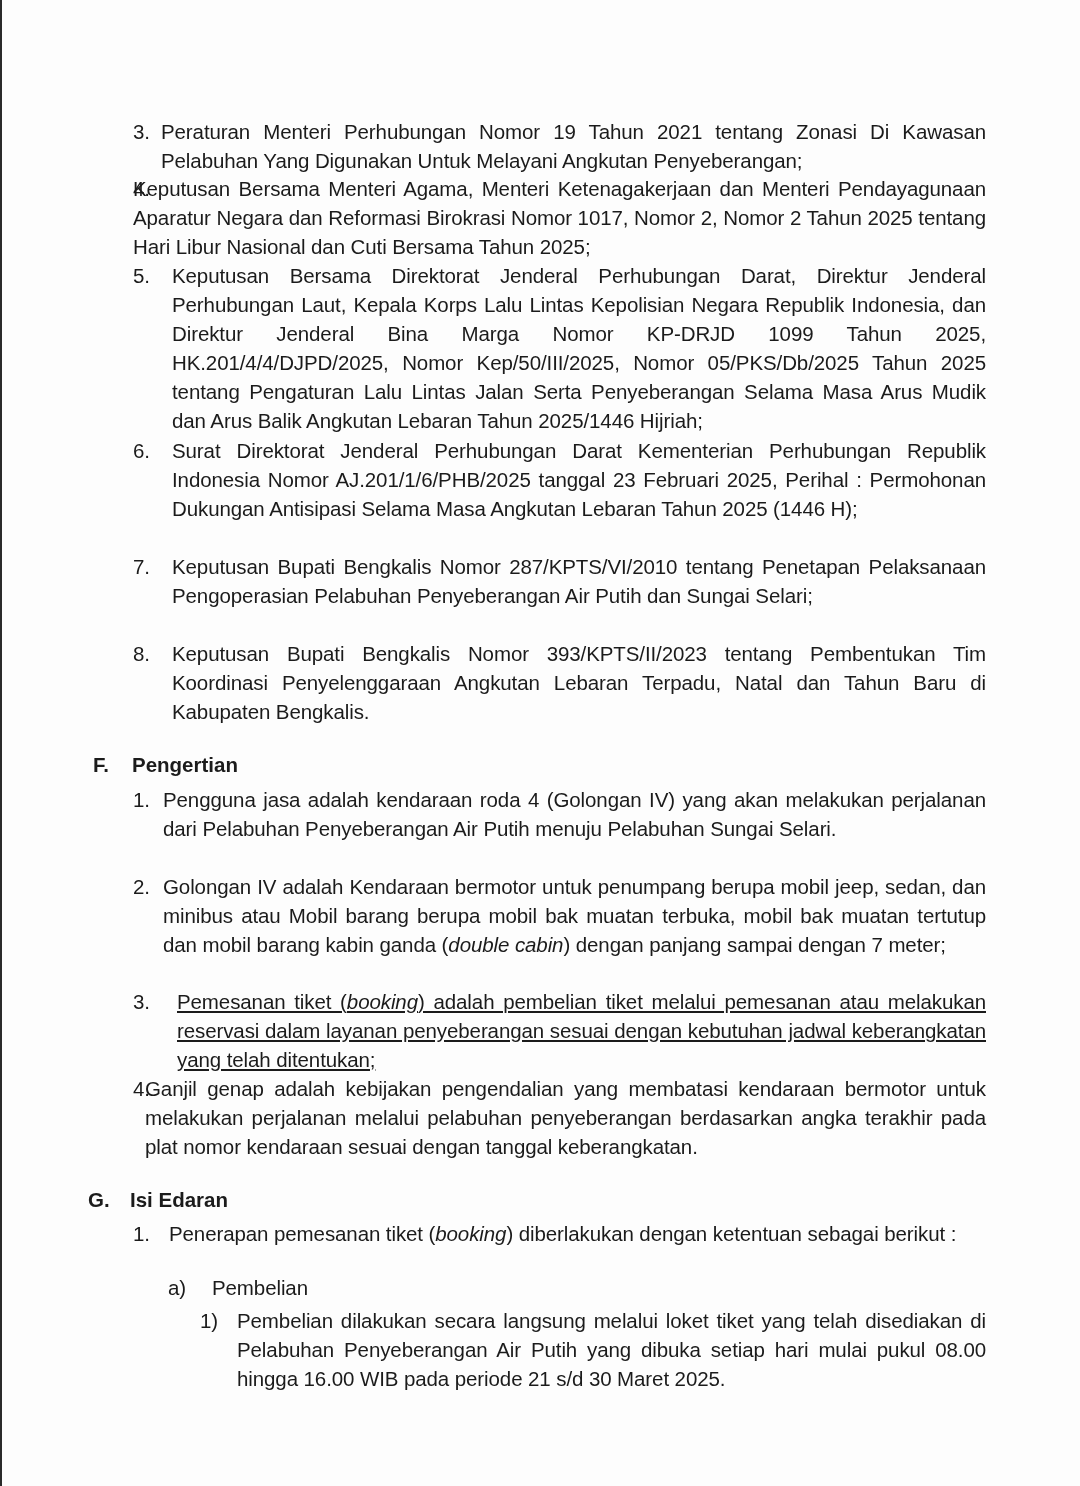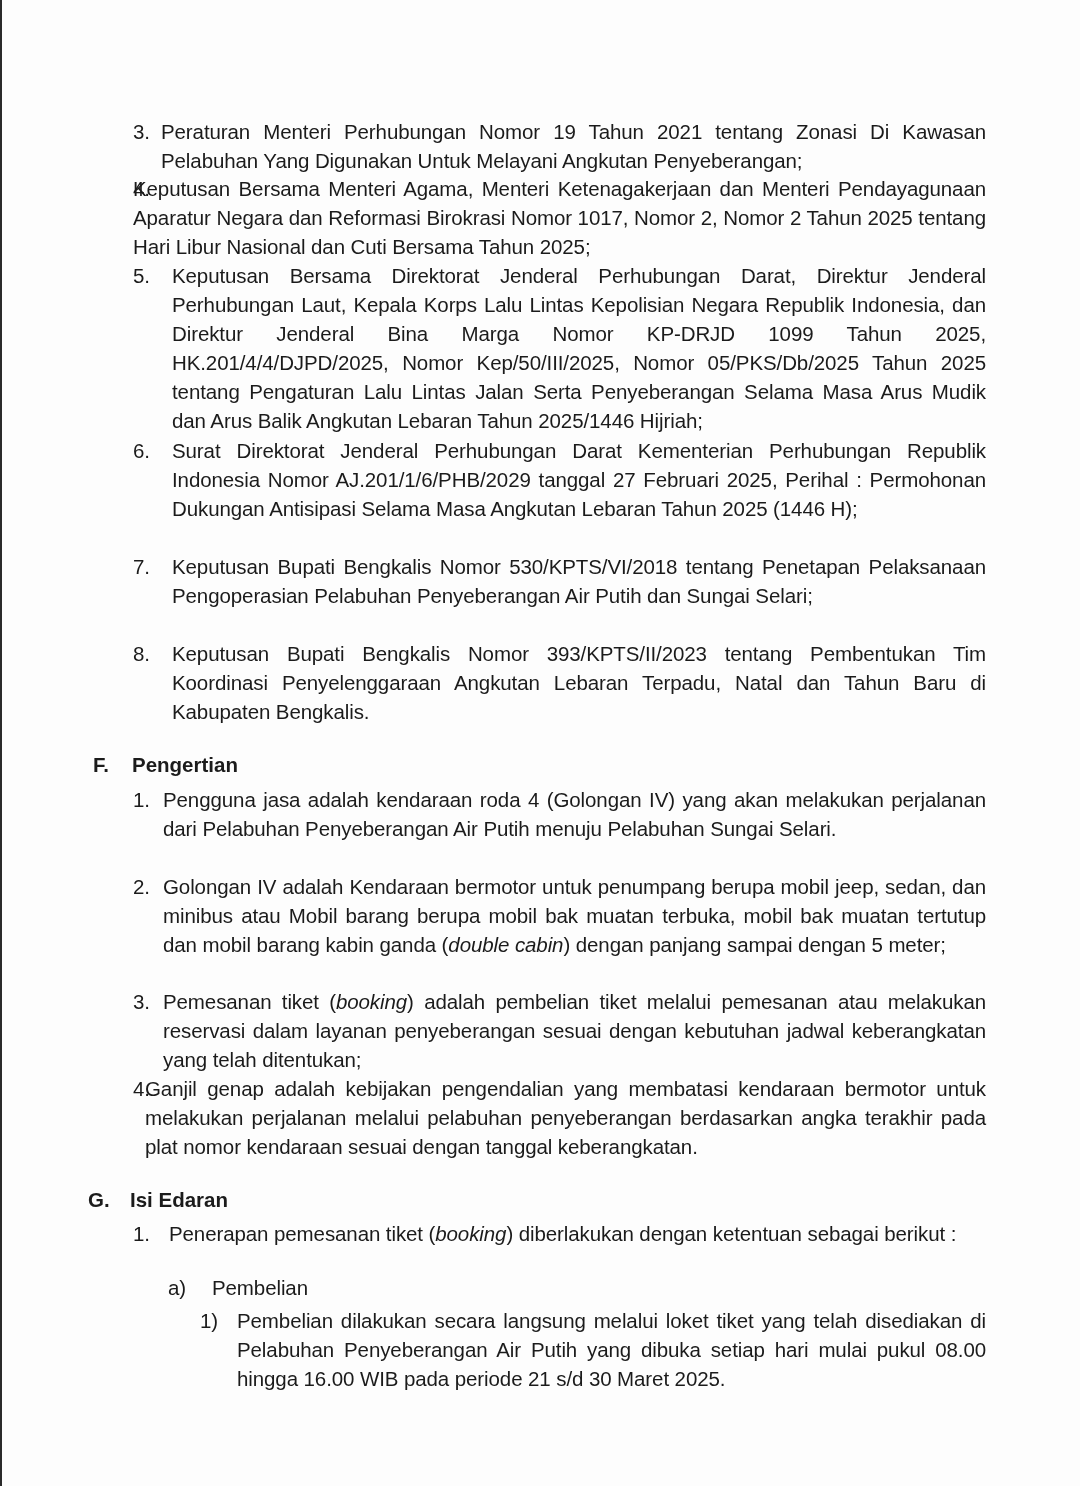--- a/index.html
+++ b/index.html
@@ -79,51 +79,51 @@
     <span class="text" style="">Keputusan Bersama Menteri Agama, Menteri Ketenagakerjaan dan Menteri Pendayagunaan Aparatur Negara dan Reformasi Birokrasi Nomor 1017, Nomor 2, Nomor 2 Tahun 2025 tentang Hari Libur Nasional dan Cuti Bersama Tahun 2025;</span>
   </div>
 
   <div class="item" style="left:133px; top:261px; width:853px;">
     <span class="num" style="left:0;">5.</span>
     <span class="text" style="margin-left:39px;">Keputusan Bersama Direktorat Jenderal Perhubungan Darat, Direktur Jenderal Perhubungan Laut, Kepala Korps Lalu Lintas Kepolisian Negara Republik Indonesia, dan Direktur Jenderal Bina Marga Nomor KP-DRJD 1099 Tahun 2025, HK.201/4/4/DJPD/2025, Nomor Kep/50/III/2025, Nomor 05/PKS/Db/2025 Tahun 2025 tentang Pengaturan Lalu Lintas Jalan Serta Penyeberangan Selama Masa Arus Mudik dan Arus Balik Angkutan Lebaran Tahun 2025/1446 Hijriah;</span>
   </div>
 
   <div class="item" style="left:133px; top:436px; width:853px;">
     <span class="num" style="left:0;">6.</span>
-    <span class="text" style="margin-left:39px;">Surat Direktorat Jenderal Perhubungan Darat Kementerian Perhubungan Republik Indonesia Nomor AJ.201/1/6/PHB/2029 tanggal 27 Februari 2025, Perihal : Permohonan Dukungan Antisipasi Selama Masa Angkutan Lebaran Tahun 2025 (1446 H);</span>
+    <span class="text" style="margin-left:39px;">Surat Direktorat Jenderal Perhubungan Darat Kementerian Perhubungan Republik Indonesia Nomor AJ.201/1/6/PHB/2025 tanggal 23 Februari 2025, Perihal : Permohonan Dukungan Antisipasi Selama Masa Angkutan Lebaran Tahun 2025 (1446 H);</span>
   </div>
 
   <div class="item" style="left:133px; top:552px; width:853px;">
     <span class="num" style="left:0;">7.</span>
-    <span class="text" style="margin-left:39px;">Keputusan Bupati Bengkalis Nomor 530/KPTS/VI/2018 tentang Penetapan Pelaksanaan Pengoperasian Pelabuhan Penyeberangan Air Putih dan Sungai Selari;</span>
+    <span class="text" style="margin-left:39px;">Keputusan Bupati Bengkalis Nomor 287/KPTS/VI/2010 tentang Penetapan Pelaksanaan Pengoperasian Pelabuhan Penyeberangan Air Putih dan Sungai Selari;</span>
   </div>
 
   <div class="item" style="left:133px; top:639px; width:853px;">
     <span class="num" style="left:0;">8.</span>
     <span class="text" style="margin-left:39px;">Keputusan Bupati Bengkalis Nomor 393/KPTS/II/2023 tentang Pembentukan Tim Koordinasi Penyelenggaraan Angkutan Lebaran Terpadu, Natal dan Tahun Baru di Kabupaten Bengkalis.</span>
   </div>
 
   <div class="heading" style="left:93px; top:750px; width:400px; height:29px;">
     <span class="hl">F.</span>
     <span class="ht" style="left:39px;">Pengertian</span>
   </div>
 
   <div class="item" style="left:133px; top:785px; width:853px;">
     <span class="num" style="left:0;">1.</span>
     <span class="text" style="margin-left:30px;">Pengguna jasa adalah kendaraan roda 4 (Golongan IV) yang akan melakukan perjalanan dari Pelabuhan Penyeberangan Air Putih menuju Pelabuhan Sungai Selari.</span>
   </div>
 
   <div class="item" style="left:133px; top:872px; width:853px;">
     <span class="num" style="left:0;">2.</span>
-    <span class="text" style="margin-left:30px;"><span>Golongan IV adalah Kendaraan bermotor untuk penumpang berupa mobil jeep, sedan, dan minibus atau Mobil barang berupa mobil bak muatan terbuka, mobil bak muatan tertutup dan mobil barang kabin ganda (</span><i>double cabin</i><span>) dengan panjang sampai dengan 5 meter;</span></span>
+    <span class="text" style="margin-left:30px;"><span>Golongan IV adalah Kendaraan bermotor untuk penumpang berupa mobil jeep, sedan, dan minibus atau Mobil barang berupa mobil bak muatan terbuka, mobil bak muatan tertutup dan mobil barang kabin ganda (</span><i>double cabin</i><span>) dengan panjang sampai dengan 7 meter;</span></span>
   </div>
 
   <div class="item" style="left:133px; top:987px; width:853px;">
     <span class="num" style="left:0;">3.</span>
-    <span class="text" style="margin-left:30px;"><span>Pemesanan tiket (</span><i>booking</i><span>) adalah pembelian tiket melalui pemesanan atau melakukan reservasi dalam layanan penyeberangan sesuai dengan kebutuhan jadwal keberangkatan yang telah ditentukan;</span></span>
+    <span class="text" style="margin-left:44px;text-decoration:underline;"><span>Pemesanan tiket (</span><i>booking</i><span>) adalah pembelian tiket melalui pemesanan atau melakukan reservasi dalam layanan penyeberangan sesuai dengan kebutuhan jadwal keberangkatan yang telah ditentukan;</span></span>
   </div>
 
   <div class="item" style="left:133px; top:1074px; width:853px;">
     <span class="num" style="left:0;">4.</span>
     <span class="text" style="margin-left:12px;">Ganjil genap adalah kebijakan pengendalian yang membatasi kendaraan bermotor untuk melakukan perjalanan melalui pelabuhan penyeberangan berdasarkan angka terakhir pada plat nomor kendaraan sesuai dengan tanggal keberangkatan.</span>
   </div>
 
   <div class="heading" style="left:88px; top:1185px; width:400px; height:29px;">
     <span class="hl">G.</span>
     <span class="ht" style="left:42px;">Isi Edaran</span>

